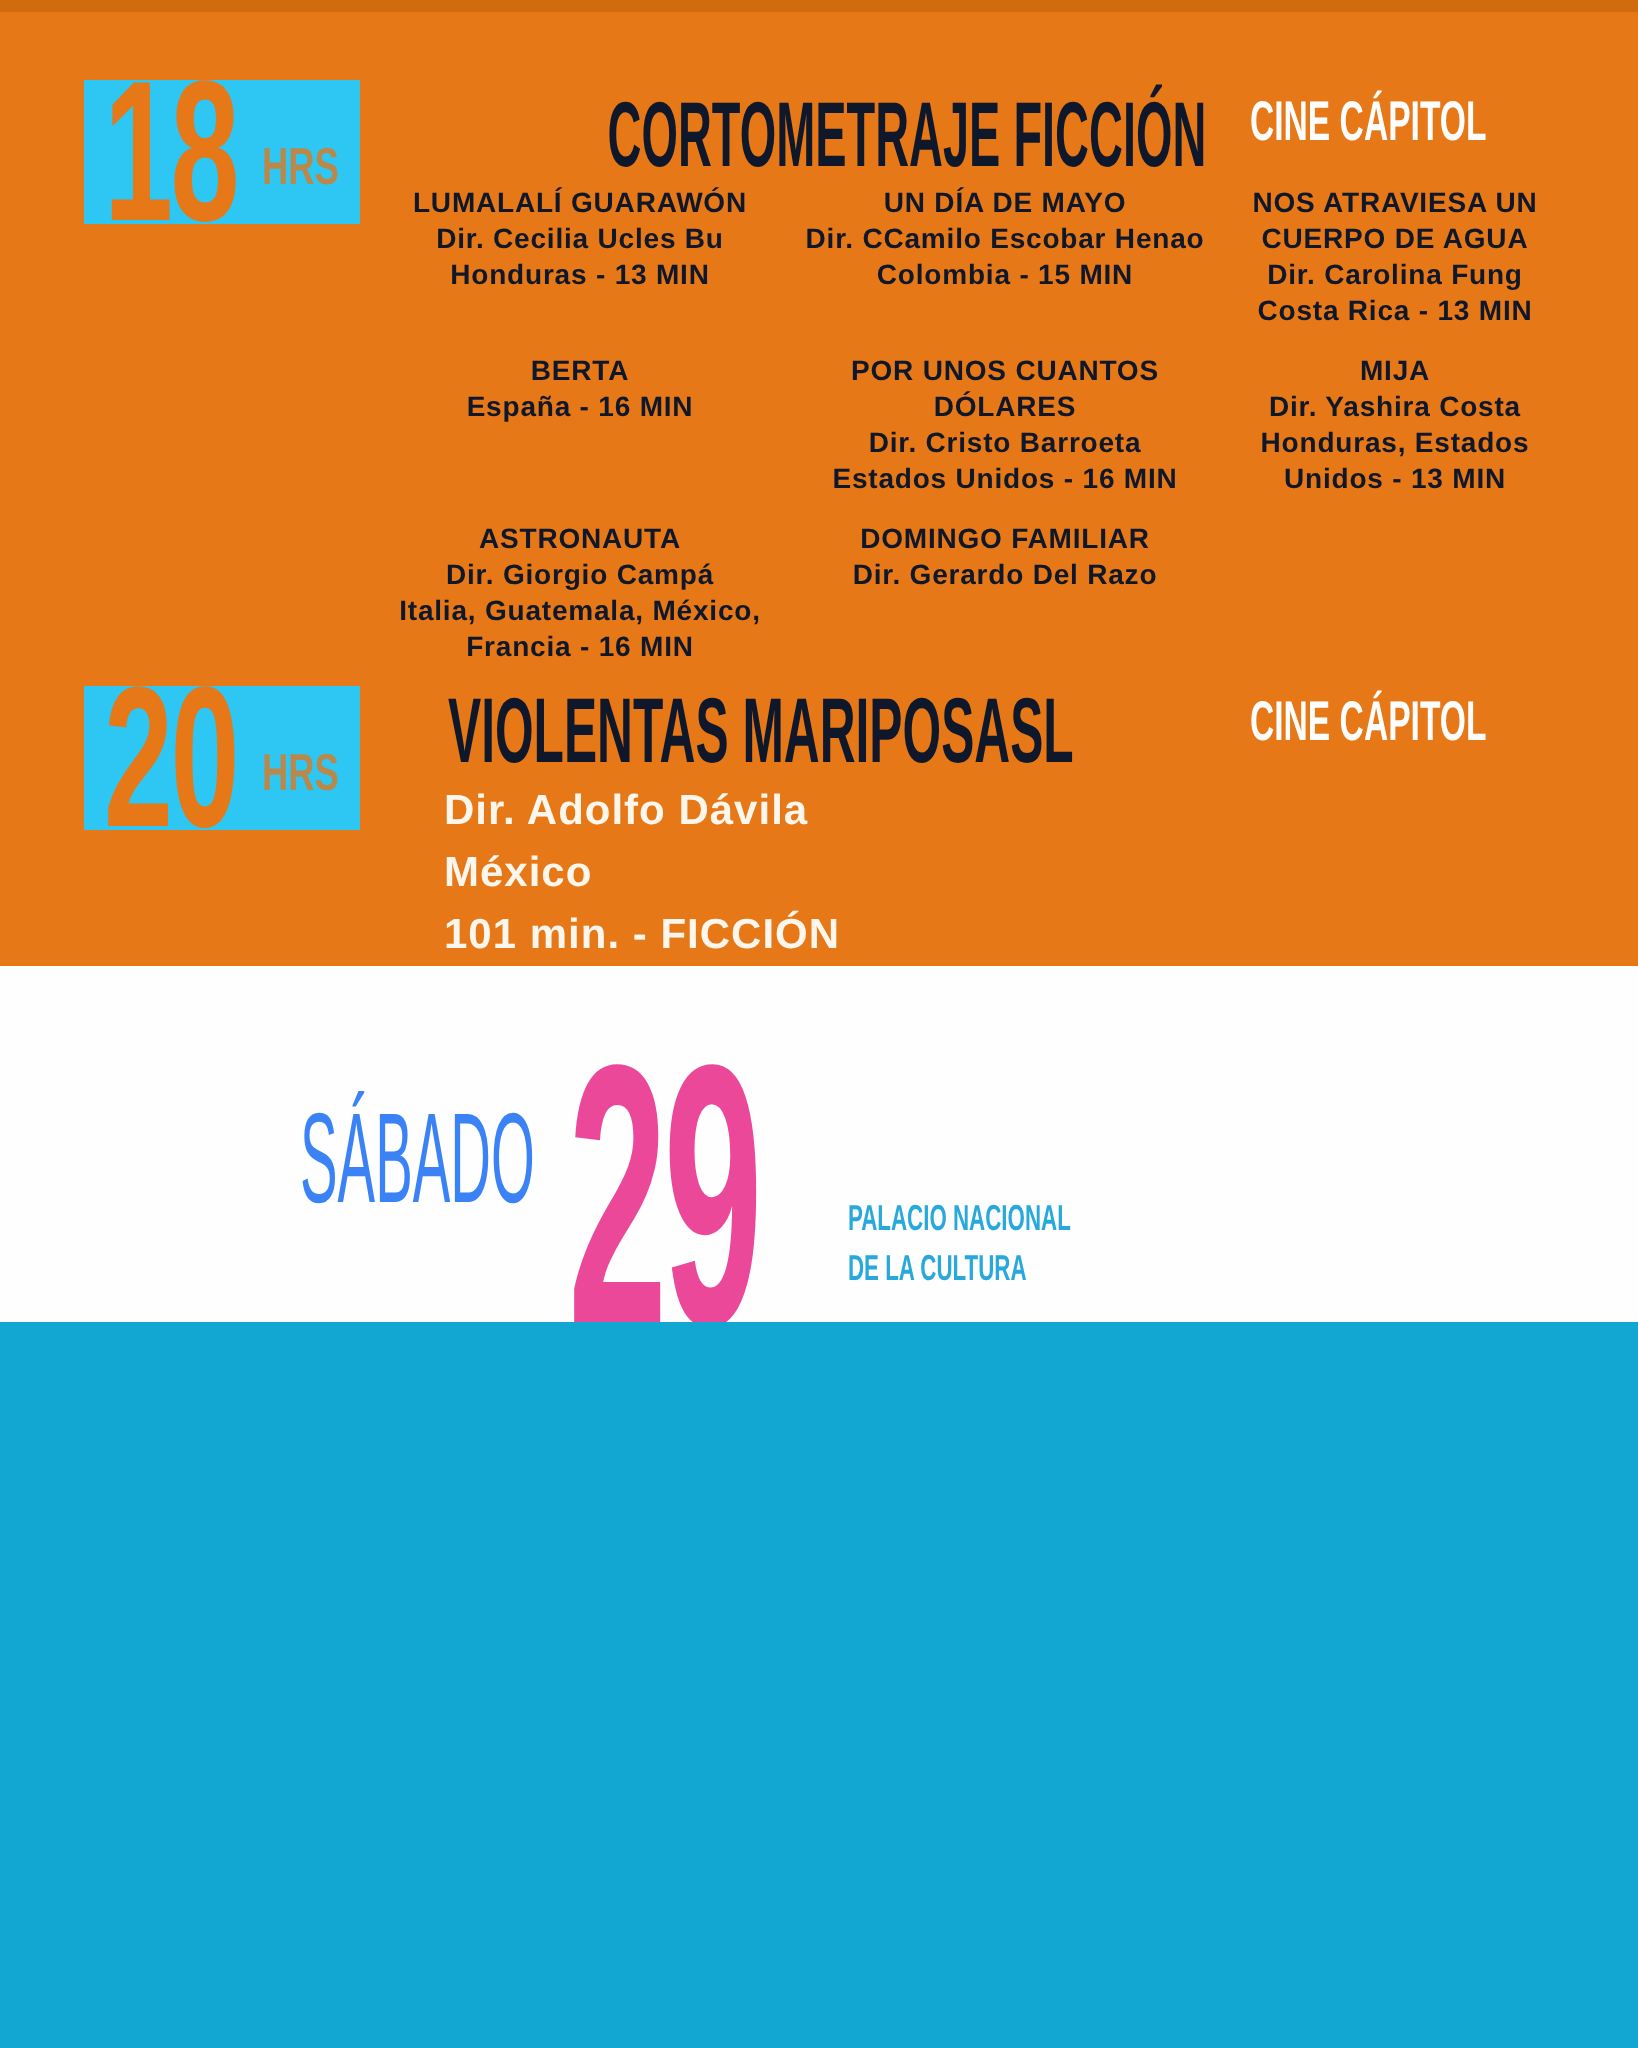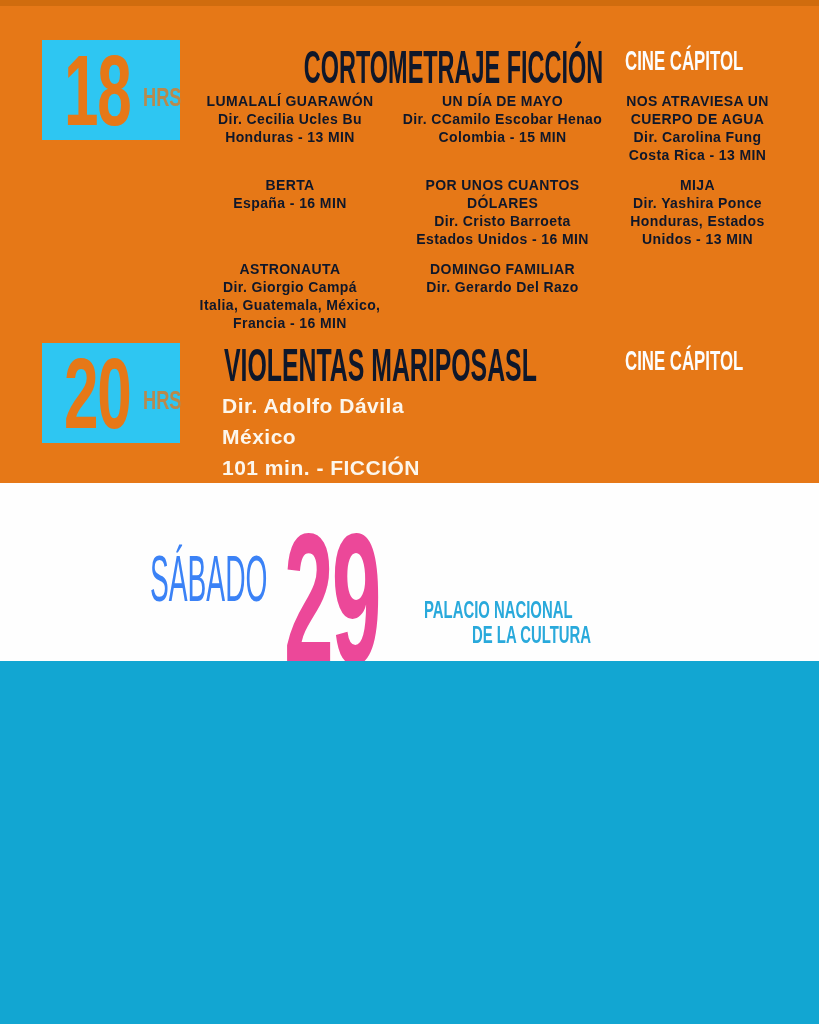--- a/index.html
+++ b/index.html
@@ -9,41 +9,41 @@
   
   .sec-orange{position:absolute;left:0;top:0;width:819px;height:483px;background:#E67817;}
   .top-edge{position:absolute;left:0;top:0;width:819px;height:6px;background:#D06C0E;}
   .sec-white{position:absolute;left:0;top:483px;width:819px;height:178px;background:#FEFEFE;}
   .sec-cyan{position:absolute;left:0;top:661px;width:819px;height:363px;background:#12A6D2;}
 
   .cond{display:inline-block;white-space:nowrap;transform-origin:left center;}
   .cond-c{display:inline-block;white-space:nowrap;transform-origin:center center;}
 
   
-  .timebox{position:absolute;width:138px;height:100px;background:#2EC6F2;display:flex;align-items:center;padding-left:22px;box-sizing:border-box;}
+  .timebox{position:absolute;width:138px;height:72px;background:#2EC6F2;display:flex;align-items:center;padding-left:10px;box-sizing:border-box;}
   .timebox .t{font-size:100px;font-weight:700;color:#E67817;line-height:1;letter-spacing:-2px;transform:scaleX(.62);transform-origin:left center;}
   .timebox .u{font-size:26px;font-weight:700;color:#B9894C;margin-left:-28px;margin-top:14px;transform:scaleX(.7);transform-origin:left center;}
 
   
   .h-cyan{position:absolute;color:#0f172a;font-weight:700;font-size:46px;line-height:1;}
   .venue-o{position:absolute;color:#FDFDFD;font-weight:700;font-size:28px;line-height:1;}
 
   
   .films{position:absolute;left:185px;top:92px;width:600px;display:grid;grid-template-columns:210px 215px 175px;column-gap:0;row-gap:12px;}
   .film{text-align:center;color:#0f172a;font-size:14px;line-height:18px;font-weight:700;letter-spacing:.4px;}
 
   
   .credits{position:absolute;left:222px;top:390px;color:#FCF6EC;font-size:21px;line-height:31px;font-weight:700;letter-spacing:.5px;}
 
   
   .day-name{position:absolute;left:150px;top:547px;color:#3b82f6;font-size:64px;font-weight:500;line-height:1;}
   .day-name .cond{transform:scaleX(.44);}
   .day-num{position:absolute;left:284px;top:506px;color:#ec4899;font-size:186px;font-weight:700;line-height:1;}
   .day-num .cond{transform:scaleX(.48);letter-spacing:-4px;}
-  .date-venue{position:absolute;left:424px;top:597px;color:#29A9DB;font-size:24px;font-weight:700;line-height:25px;text-align:right;}
+  .date-venue{position:absolute;left:424px;top:597px;color:#29A9DB;font-size:18px;font-weight:700;line-height:25px;}
   .date-venue .cond{transform:scaleX(.62);}
 
   .film-title,.film-line{margin:0;}
 </style>
 </head>
 <body>
 
 <div class="poster">
 
   <div class="sec-orange">
@@ -82,21 +82,21 @@
         <div class="film-title">BERTA</div>
         <div class="film-line">España - 16 MIN</div>
       </div>
       <div class="film">
         <div class="film-title">POR UNOS CUANTOS DÓLARES</div>
         <div class="film-line">Dir. Cristo Barroeta</div>
         <div class="film-line">Estados Unidos - 16 MIN</div>
       </div>
       <div class="film">
         <div class="film-title">MIJA</div>
-        <div class="film-line">Dir. Yashira Ponce</div>
+        <div class="film-line">Dir. Yashira Costa</div>
         <div class="film-line">Honduras, Estados Unidos - 13 MIN</div>
       </div>
       <div class="film">
         <div class="film-title">ASTRONAUTA</div>
         <div class="film-line">Dir. Giorgio Campá</div>
         <div class="film-line">Italia, Guatemala, México, Francia - 16 MIN</div>
       </div>
       <div class="film">
         <div class="film-title">DOMINGO FAMILIAR</div>
         <div class="film-line">Dir. Gerardo Del Razo</div>

